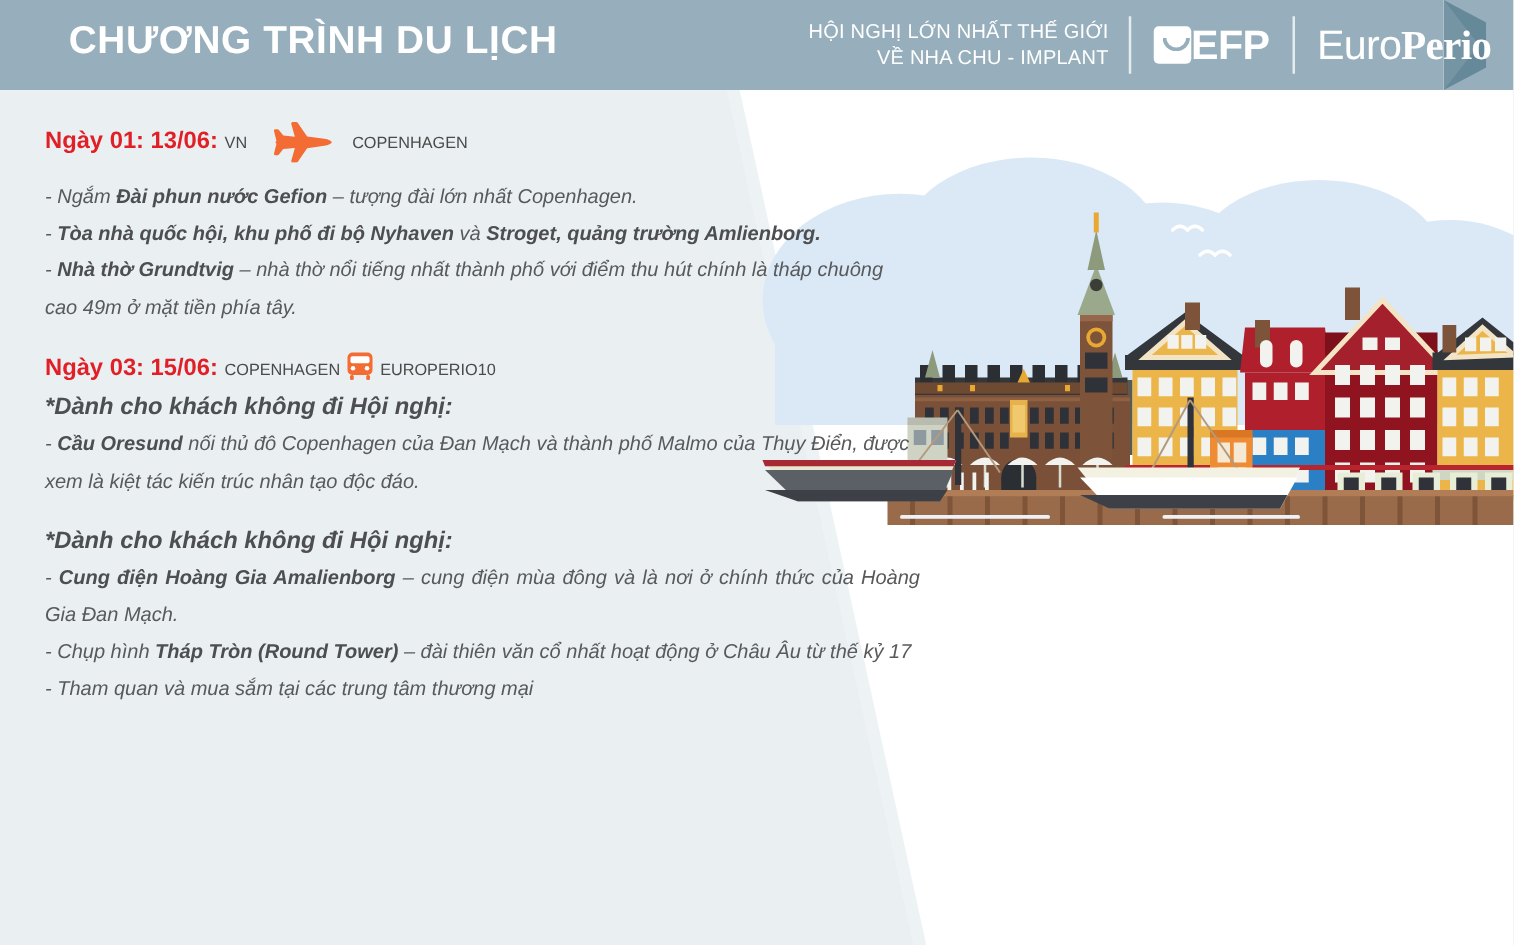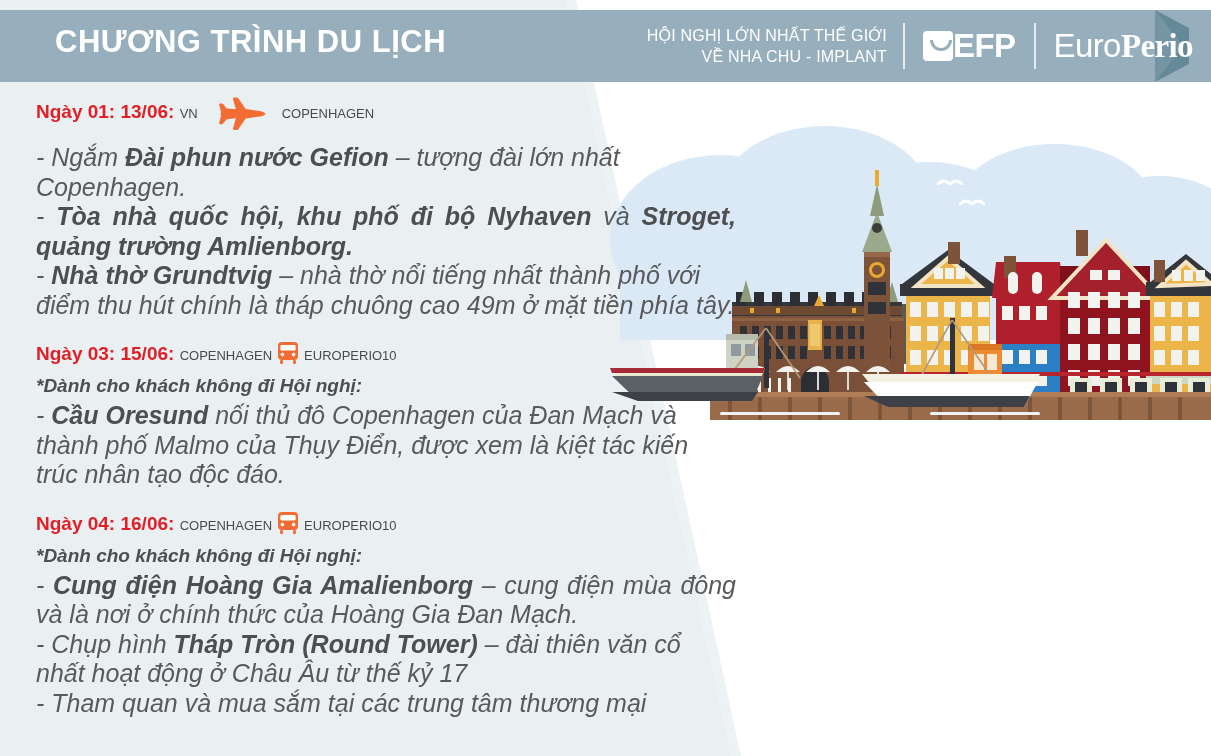--- a/index.html
+++ b/index.html
@@ -24,21 +24,21 @@
     clip-path:polygon(566px 0px, 576px 0px, 741px 756px, 731px 756px);
     opacity:.55;z-index:2;
   }
 
   
   .illus{position:absolute;left:600px;top:120px;width:611px;height:300px;z-index:3;}
   .illus svg{display:block;}
 
   
   .ribbon{
-    position:absolute;left:0;top:10px;width:1211px;height:72px;z-index:6;
+    position:absolute;left:0;top:0;width:1211px;height:72px;z-index:6;
   }
   .ribbon-body{
     position:absolute;left:0;top:0;width:1155px;height:72px;
     background:#97afbc;
   }
   .ribbon-tip{
     position:absolute;left:1155px;top:0;width:56px;height:72px;
     background:#97afbc;
     clip-path:polygon(0 0, 56px 0, 56px 72px, 0 72px, 28px 36px);
   }
@@ -79,21 +79,21 @@
   .ep-block .ep-light{font-weight:normal;}
   .ep-block .ep-bold{font-weight:bold;font-family:Liberation Serif, serif;}
 
   
   .content{position:absolute;left:0;top:96px;width:820px;z-index:7;}
   .blk{margin:0 0 4px 36px;}
   .hdr{font-size:19px;line-height:31px;margin:0;white-space:nowrap;}
   .hdr .day{color:#e01f26;font-weight:bold;}
   .hdr .dest{color:#4a4a4a;font-weight:normal;font-size:13px;}
   .body-line{
-    font-size:25px;line-height:29.5px;color:#58595b;font-style:italic;
+    font-size:16px;line-height:29.5px;color:#58595b;font-style:italic;
     margin:0;max-width:700px;
   }
   .body-line.just{text-align:justify;}
   .body-line b{font-weight:bold;font-style:italic;color:#4d4e50;}
   .note{font-size:19px;line-height:30px;color:#4d4e50;font-weight:bold;font-style:italic;margin:0;}
   .gap-sm{height:9px;}
   .gap-md{height:14px;}
 
   .icon-inline{display:inline-block;vertical-align:middle;position:relative;}
   .plane-ico{width:56px;height:34px;margin:0 14px;}
@@ -460,28 +460,20 @@
               <circle cx="5.4" cy="13.6" r="1.8" fill="#fff"></circle>
               <circle cx="16.6" cy="13.6" r="1.8" fill="#fff"></circle>
               <rect x="3" y="19" width="3" height="4" rx="1.2" fill="#f26c33"></rect>
               <rect x="16" y="19" width="3" height="4" rx="1.2" fill="#f26c33"></rect>
             </svg></span><span class="dest">EUROPERIO10</span></div>
         <div class="note">*Dành cho khách không đi Hội nghị:</div>
         <div class="body-line">- <b>Cầu Oresund</b> nối thủ đô Copenhagen của Đan Mạch và thành phố Malmo của Thụy Điển, được xem là kiệt tác kiến trúc nhân tạo độc đáo.</div>
         <div class="gap-md"></div>
       </div>
       <div class="blk">
-        <div class="hdr"><span class="day">Ngày 04: 16/06:</span> <span class="dest">COPENHAGEN</span><span class="icon-inline bus-ico"><svg width="22" height="24" viewBox="0 0 22 24">
-              <rect x="1" y="1" width="20" height="18" rx="4" fill="#f26c33"></rect>
-              <rect x="3.4" y="4" width="15.2" height="5.6" rx="1.4" fill="#fff"></rect>
-              <circle cx="5.4" cy="13.6" r="1.8" fill="#fff"></circle>
-              <circle cx="16.6" cy="13.6" r="1.8" fill="#fff"></circle>
-              <rect x="3" y="19" width="3" height="4" rx="1.2" fill="#f26c33"></rect>
-              <rect x="16" y="19" width="3" height="4" rx="1.2" fill="#f26c33"></rect>
-            </svg></span><span class="dest">EUROPERIO10</span></div>
         <div class="note">*Dành cho khách không đi Hội nghị:</div>
         <div class="body-line just">- <b>Cung điện Hoàng Gia Amalienborg</b> – cung điện mùa đông và là nơi ở chính thức của Hoàng Gia Đan Mạch.</div>
         <div class="body-line">- Chụp hình <b>Tháp Tròn (Round Tower)</b> – đài thiên văn cổ nhất hoạt động ở Châu Âu từ thế kỷ 17</div>
         <div class="body-line">- Tham quan và mua sắm tại các trung tâm thương mại</div>
         <div class="gap-md"></div>
       </div>
     </div>
 
 </div>
 

